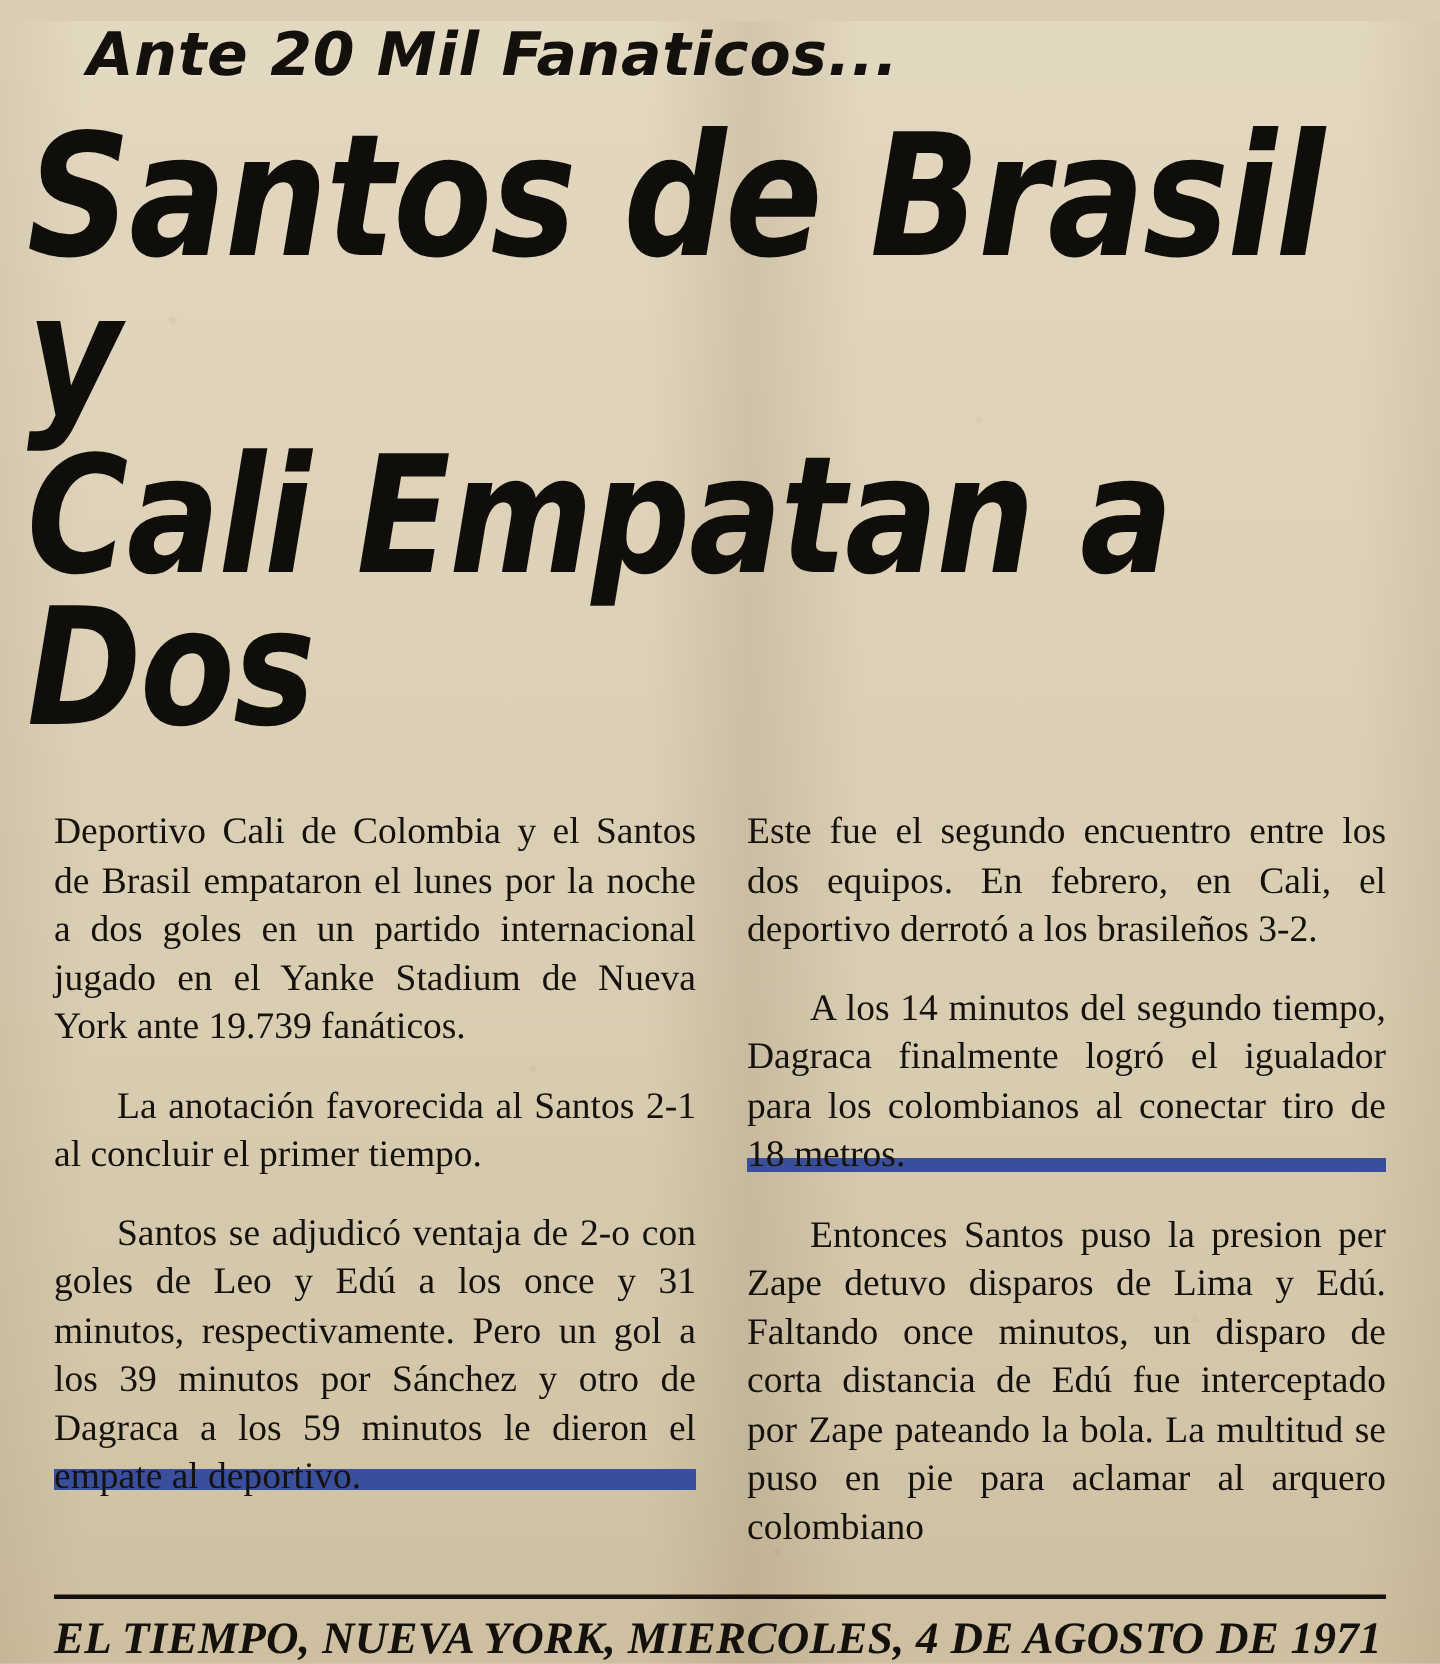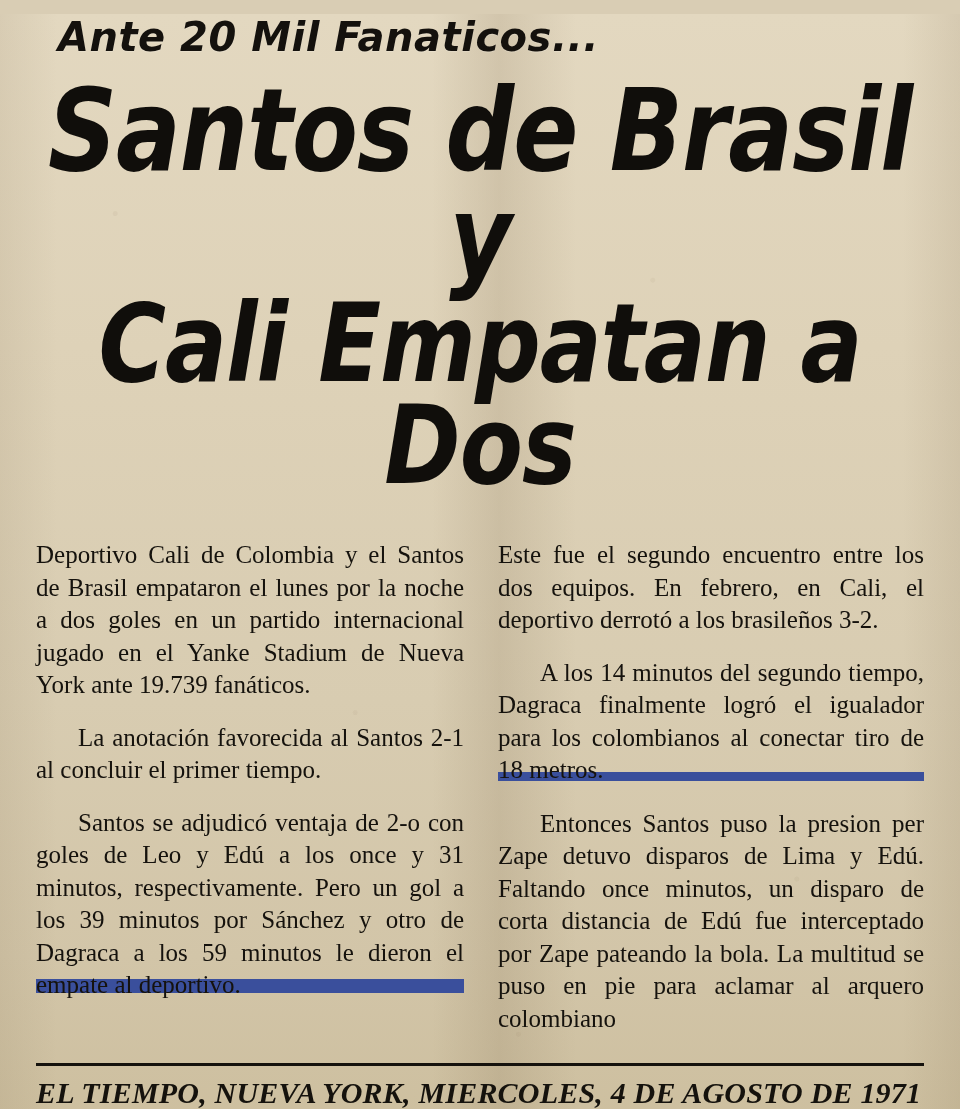--- a/index.html
+++ b/index.html
@@ -60,21 +60,21 @@
     text-shadow: 0 1px 0 rgba(255,255,255,0.18);
   }
 
   .headline {
     margin: 2px 0 0 0;
     font-family: "DejaVu Sans", sans-serif;
     font-weight: bold;
     font-style: italic;
     color: #100e0b;
     line-height: 0.94;
-    text-align: center;
+    text-align: left;
   }
   .headline .line1 {
     display: block;
     font-size: 96px;
     letter-spacing: -1px;
     transform: scaleY(1.18);
     transform-origin: top center;
     margin-top: 18px;
   }
   .headline .line2 {

